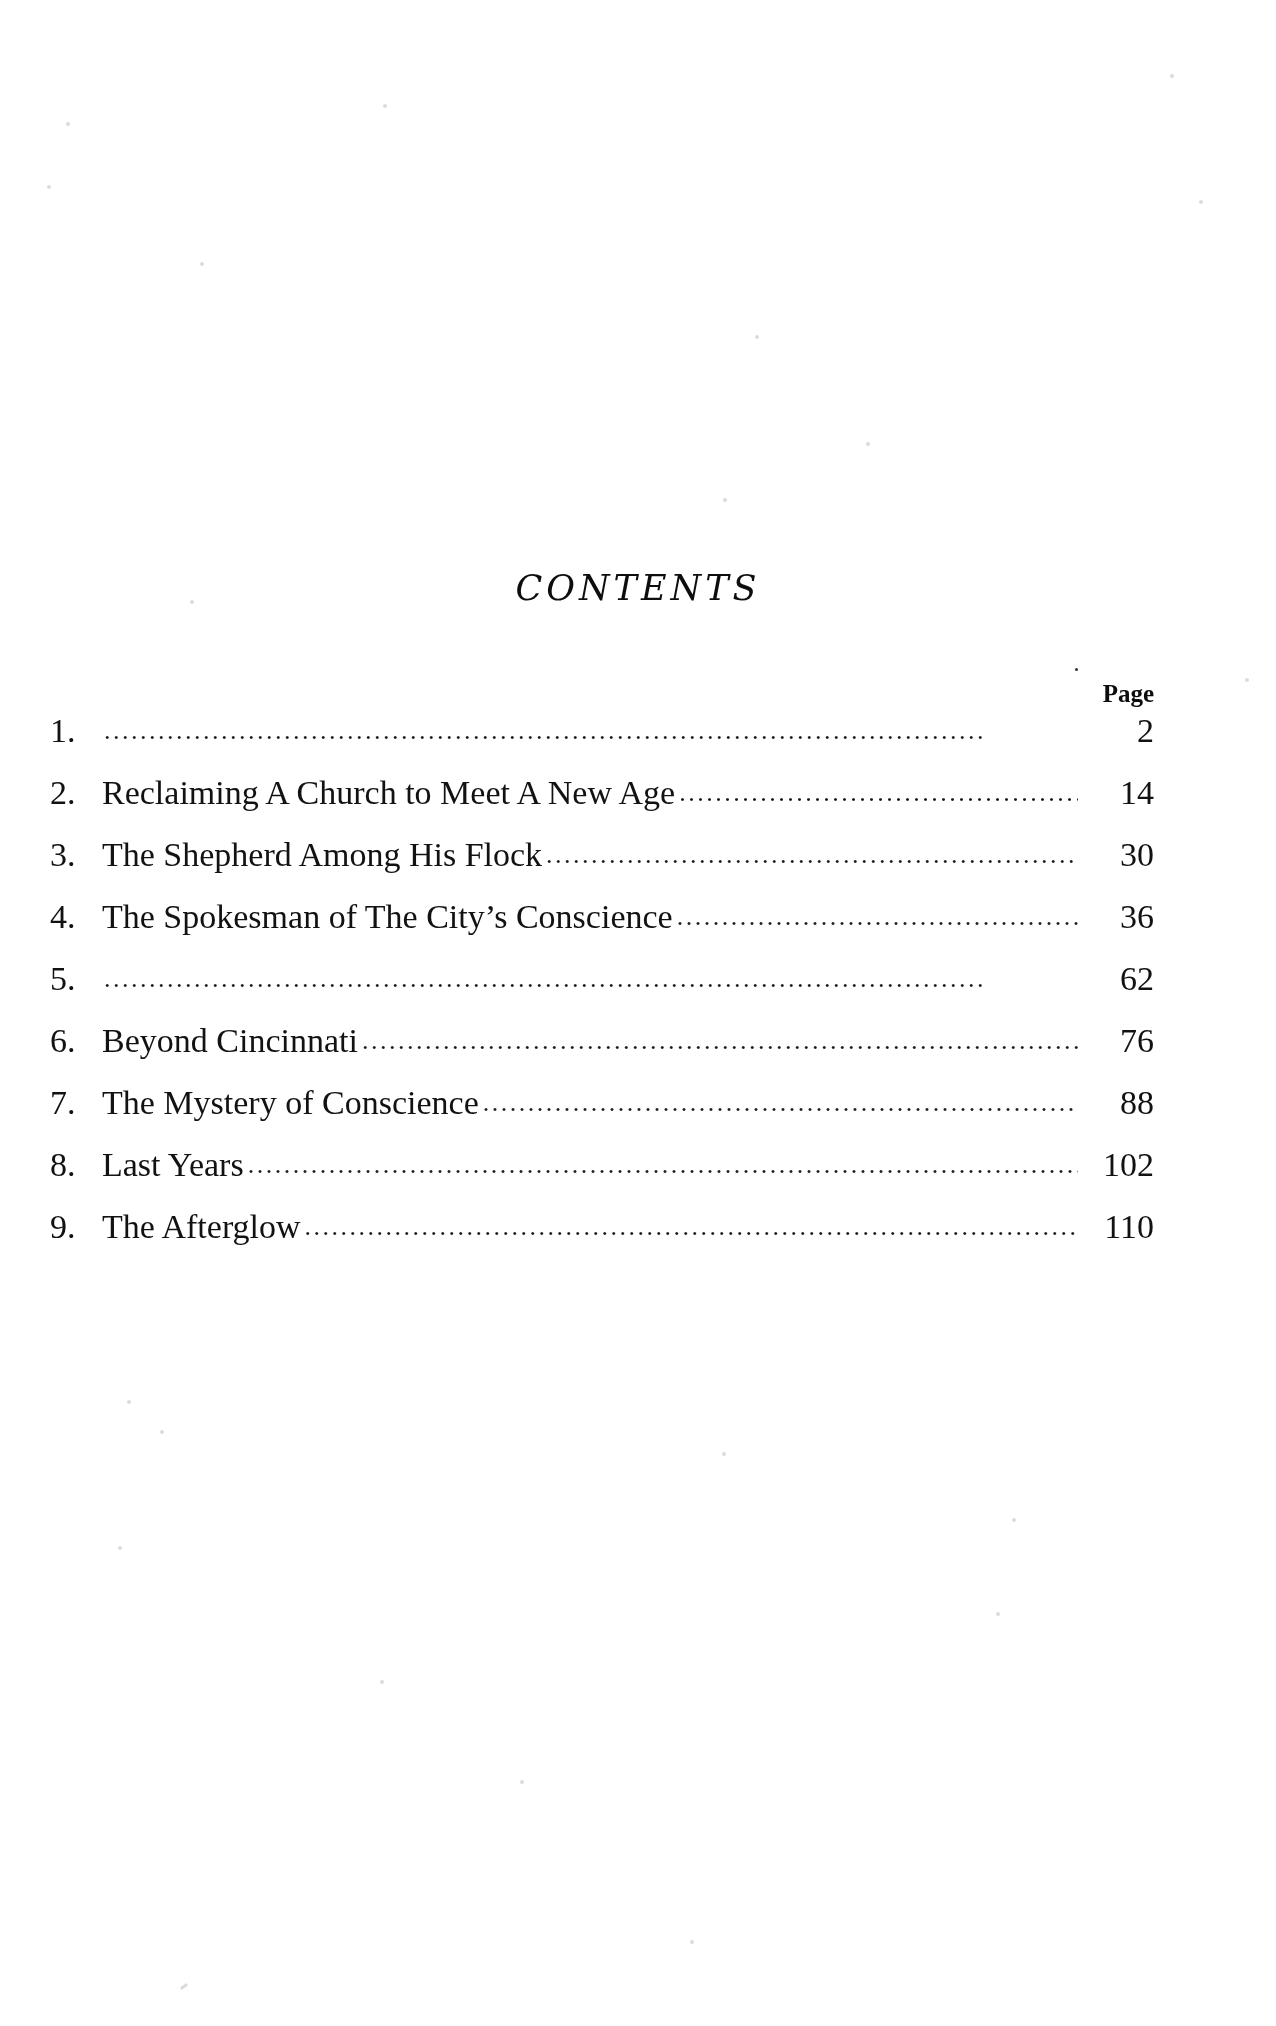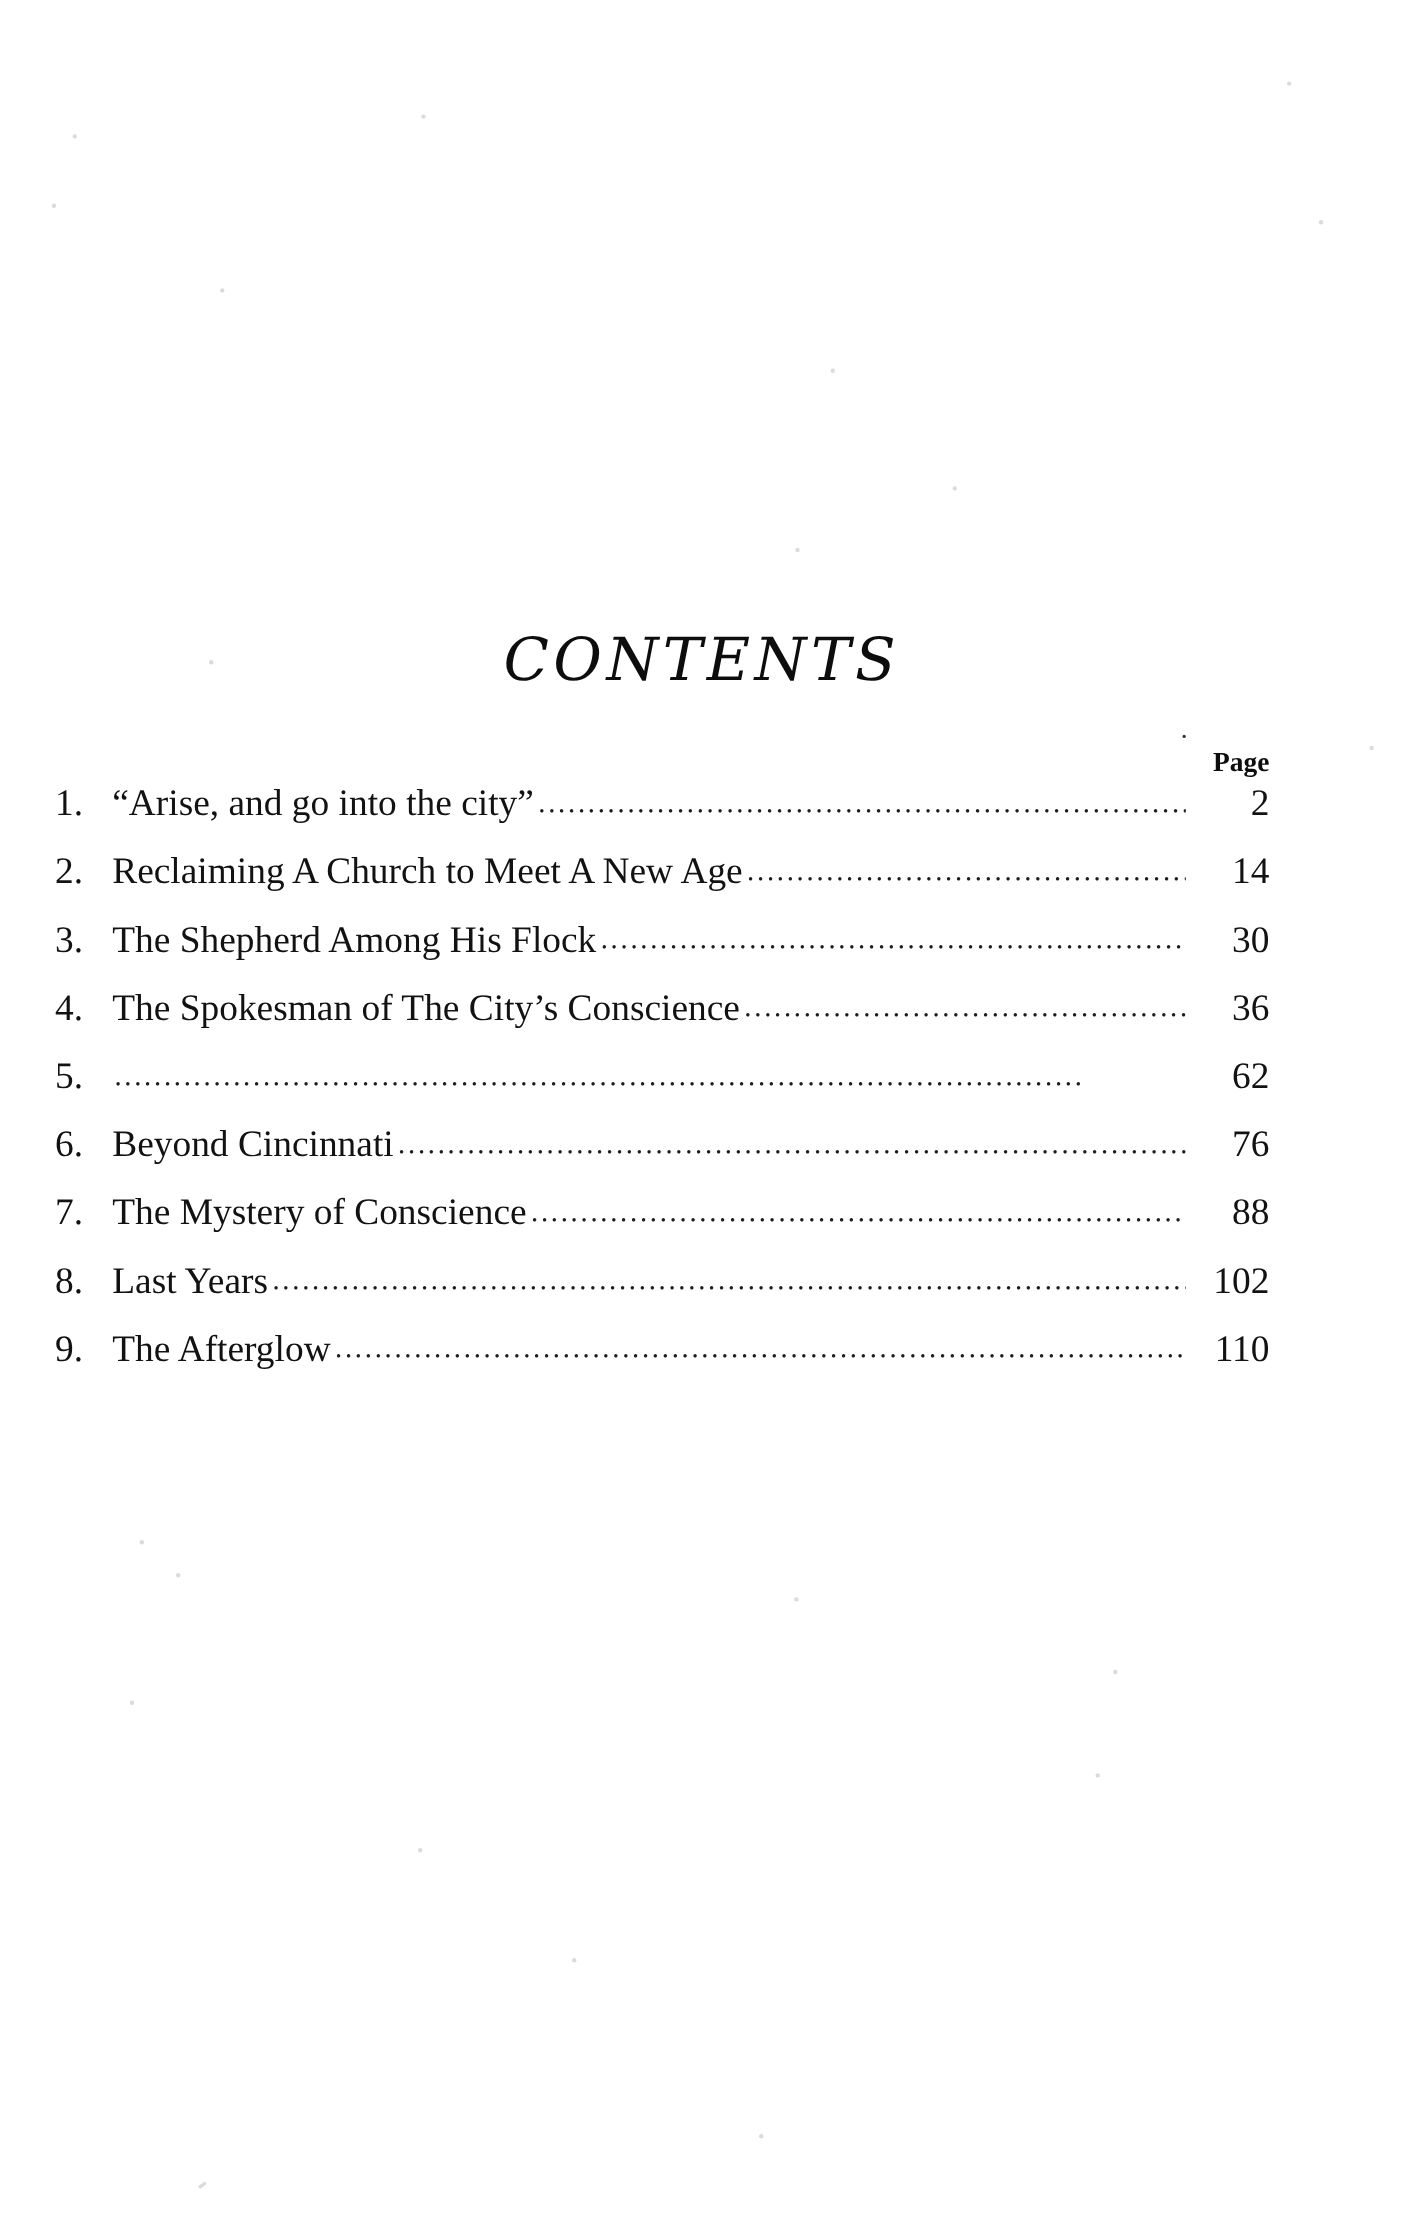--- a/index.html
+++ b/index.html
@@ -33,21 +33,21 @@
   }
 
   .contents-title {
     position: absolute;
     left: 0;
     top: 568px;
     width: 1276px;
     text-align: center;
     font-family: "DejaVu Serif", serif;
     font-style: italic;
-    font-size: 54px;
+    font-size: 35px;
     letter-spacing: 4px;
     color: #0d0d0d;
   }
 
   .page-label {
     position: absolute;
     right: 122px;
     top: 680px;
     font-family: "Liberation Serif", serif;
     font-weight: bold;
@@ -141,21 +141,20 @@
 
   <div class="contents-title">CONTENTS</div>
 
   <div class="page-label-dot"></div>
   <div class="page-label">Page</div>
 
   <div class="toc">
 
     <div class="toc-row">
       <span class="row-num">1.</span>
-      <span class="row-title">“Arise, and go into the city”</span>
       <span class="row-dots">..................................................................................................</span>
       <span class="row-page">2</span>
     </div>
 
     <div class="toc-row">
       <span class="row-num">2.</span>
       <span class="row-title">Reclaiming A Church to Meet A New Age</span>
       <span class="row-dots">..................................................................................................</span>
       <span class="row-page">14</span>
     </div>

